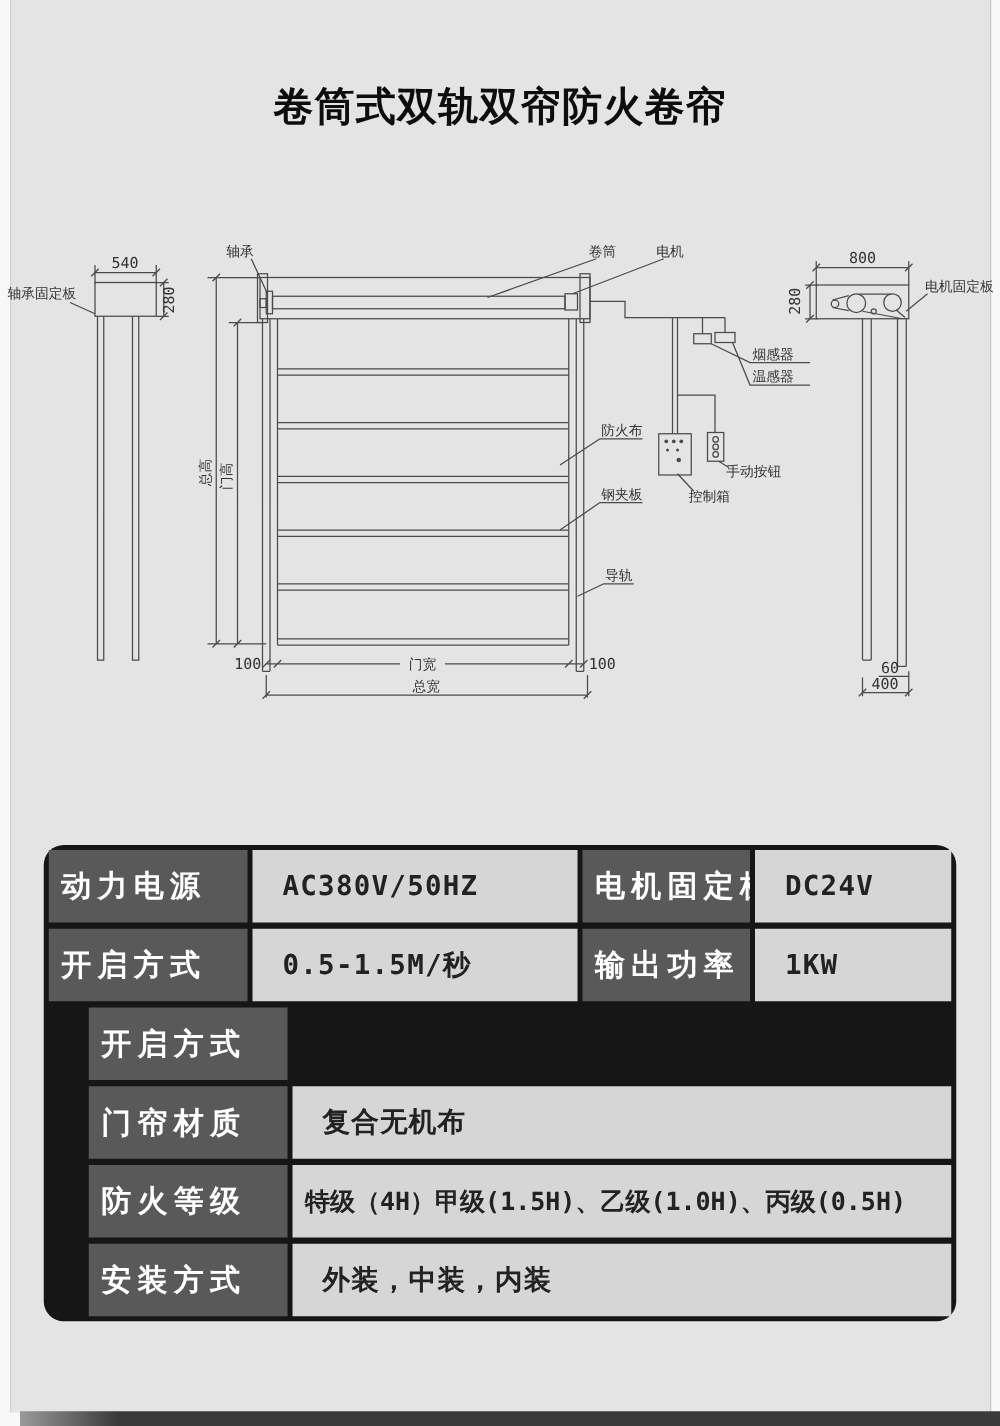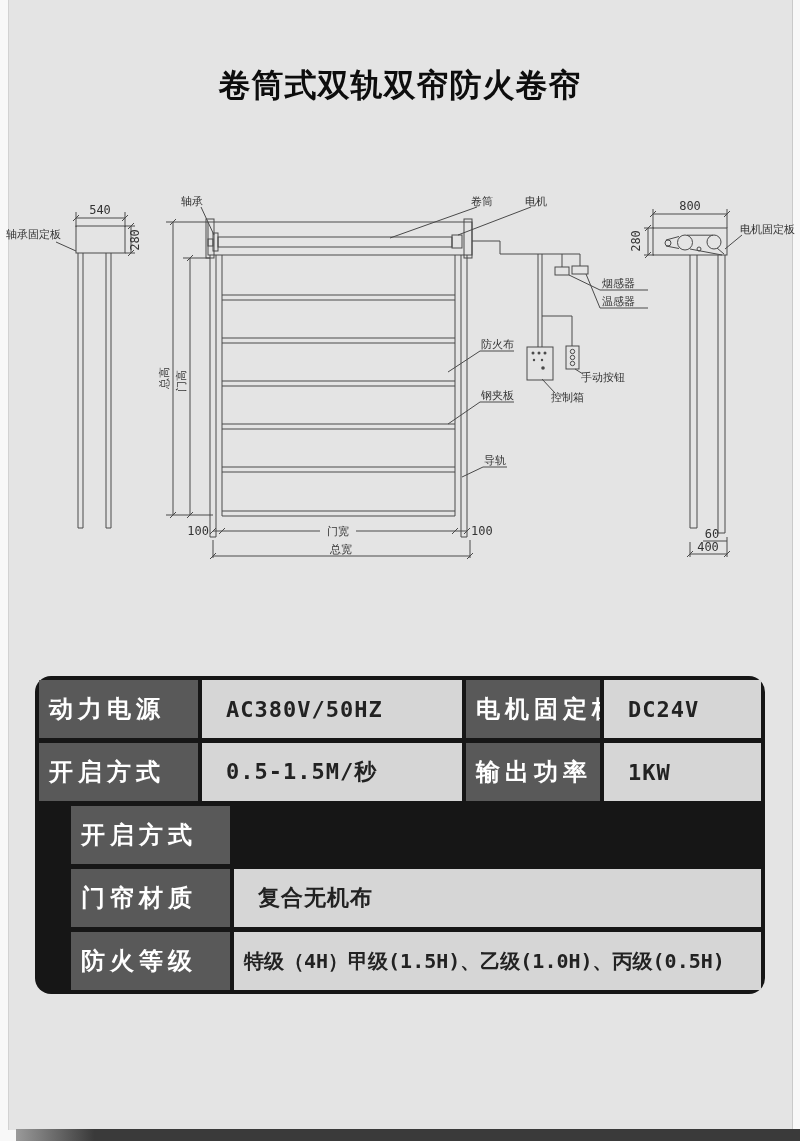--- a/index.html
+++ b/index.html
@@ -165,15 +165,19 @@
     <div class="lbl">开启方式</div>
   </div>
   <div class="srow cols2">
     <div class="lbl">门帘材质</div>
     <div class="val">复合无机布</div>
   </div>
   <div class="srow cols2">
     <div class="lbl">防火等级</div>
     <div class="val small">特级（4H）甲级(1.5H)、乙级(1.0H)、丙级(0.5H)</div>
   </div>
+  <div class="srow cols2">
+    <div class="lbl">安装方式</div>
+    <div class="val">外装，中装，内装</div>
+  </div>
 </div>
 
 <div class="shadow"></div>
 
 </body></html>

